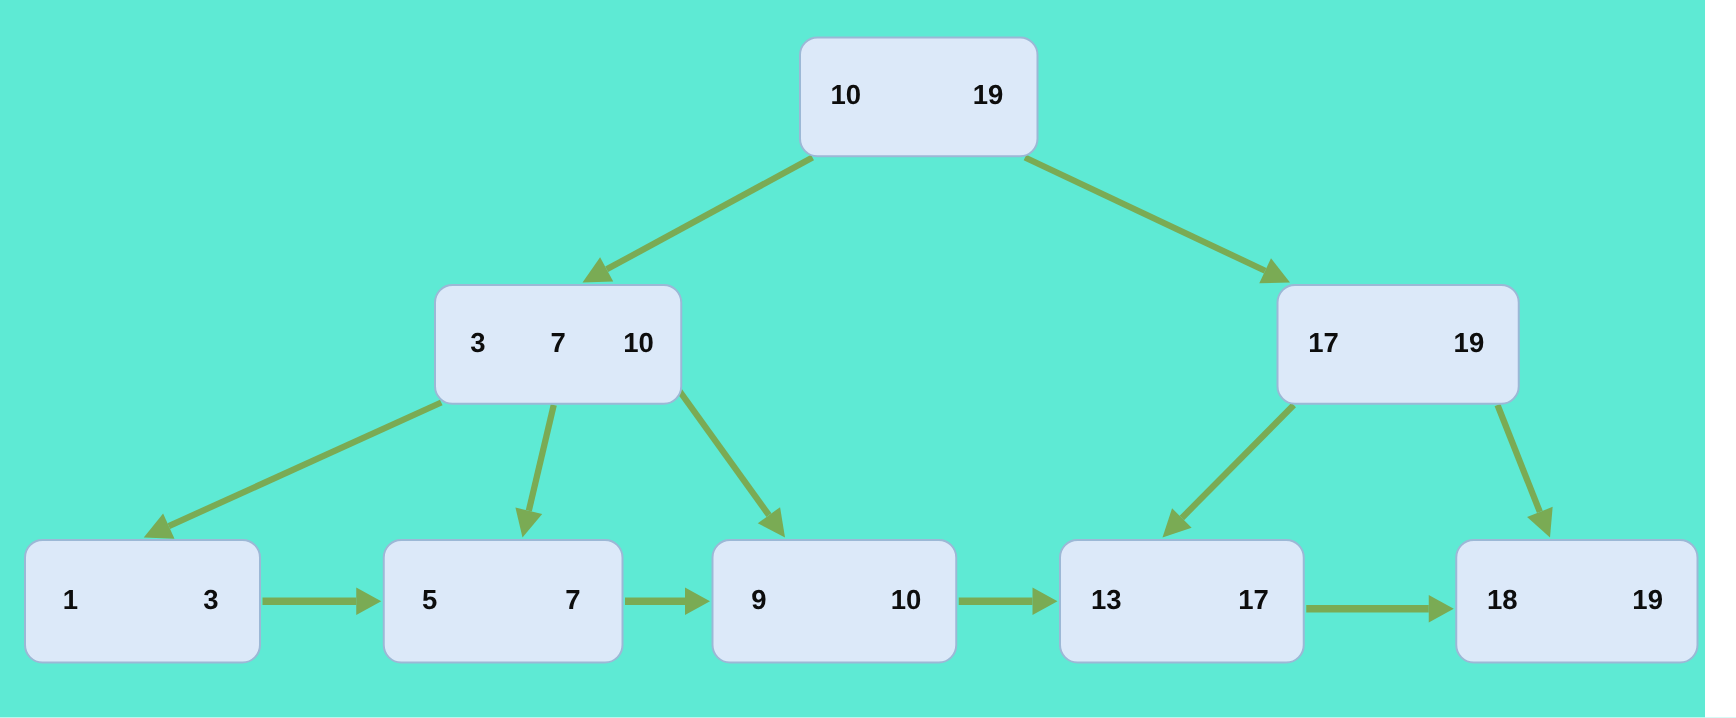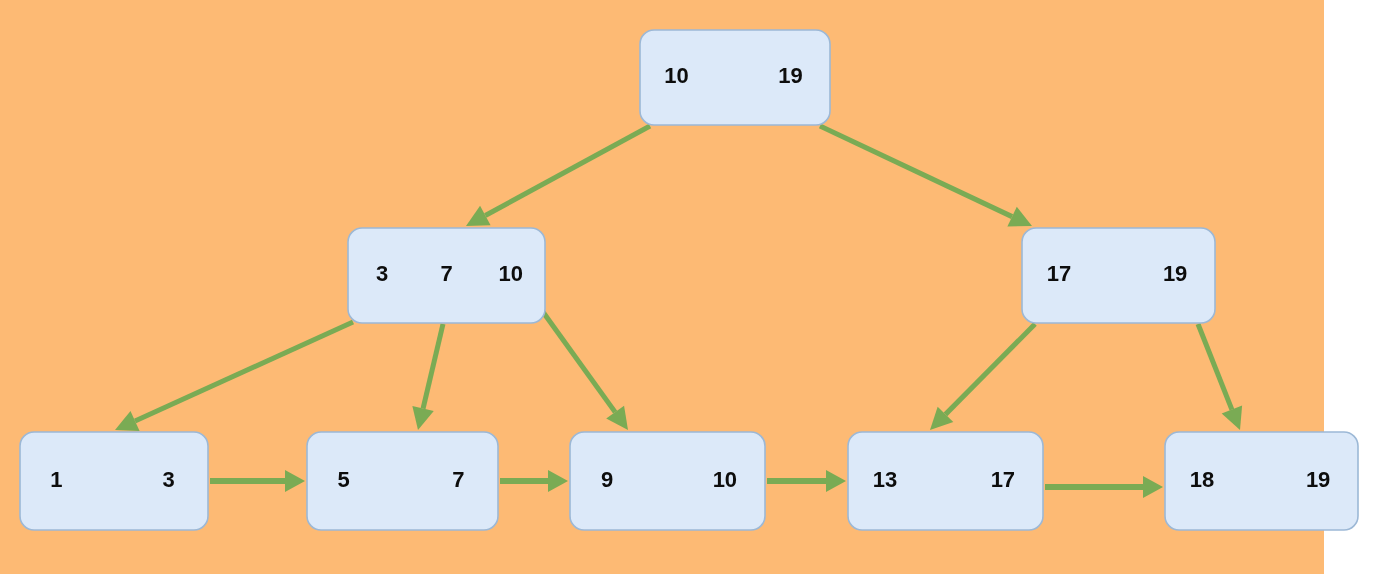--- a/index.html
+++ b/index.html
@@ -10,21 +10,22 @@
   body {
     width: 1389px;
     height: 574px;
     font-family: "Liberation Sans", sans-serif;
     overflow: hidden;
   }
   #diagram-root {
     position: relative;
     width: 1324px;
     height: 574px;
-    background: #fdba74;
+    background: #5eead4;
+    padding-left: 40px;
   }
   #tree-svg {
     position: absolute;
     left: 0;
     top: 0;
     width: 1389px;
     height: 574px;
   }
   .node-rect {
     fill: #dce9f9;

